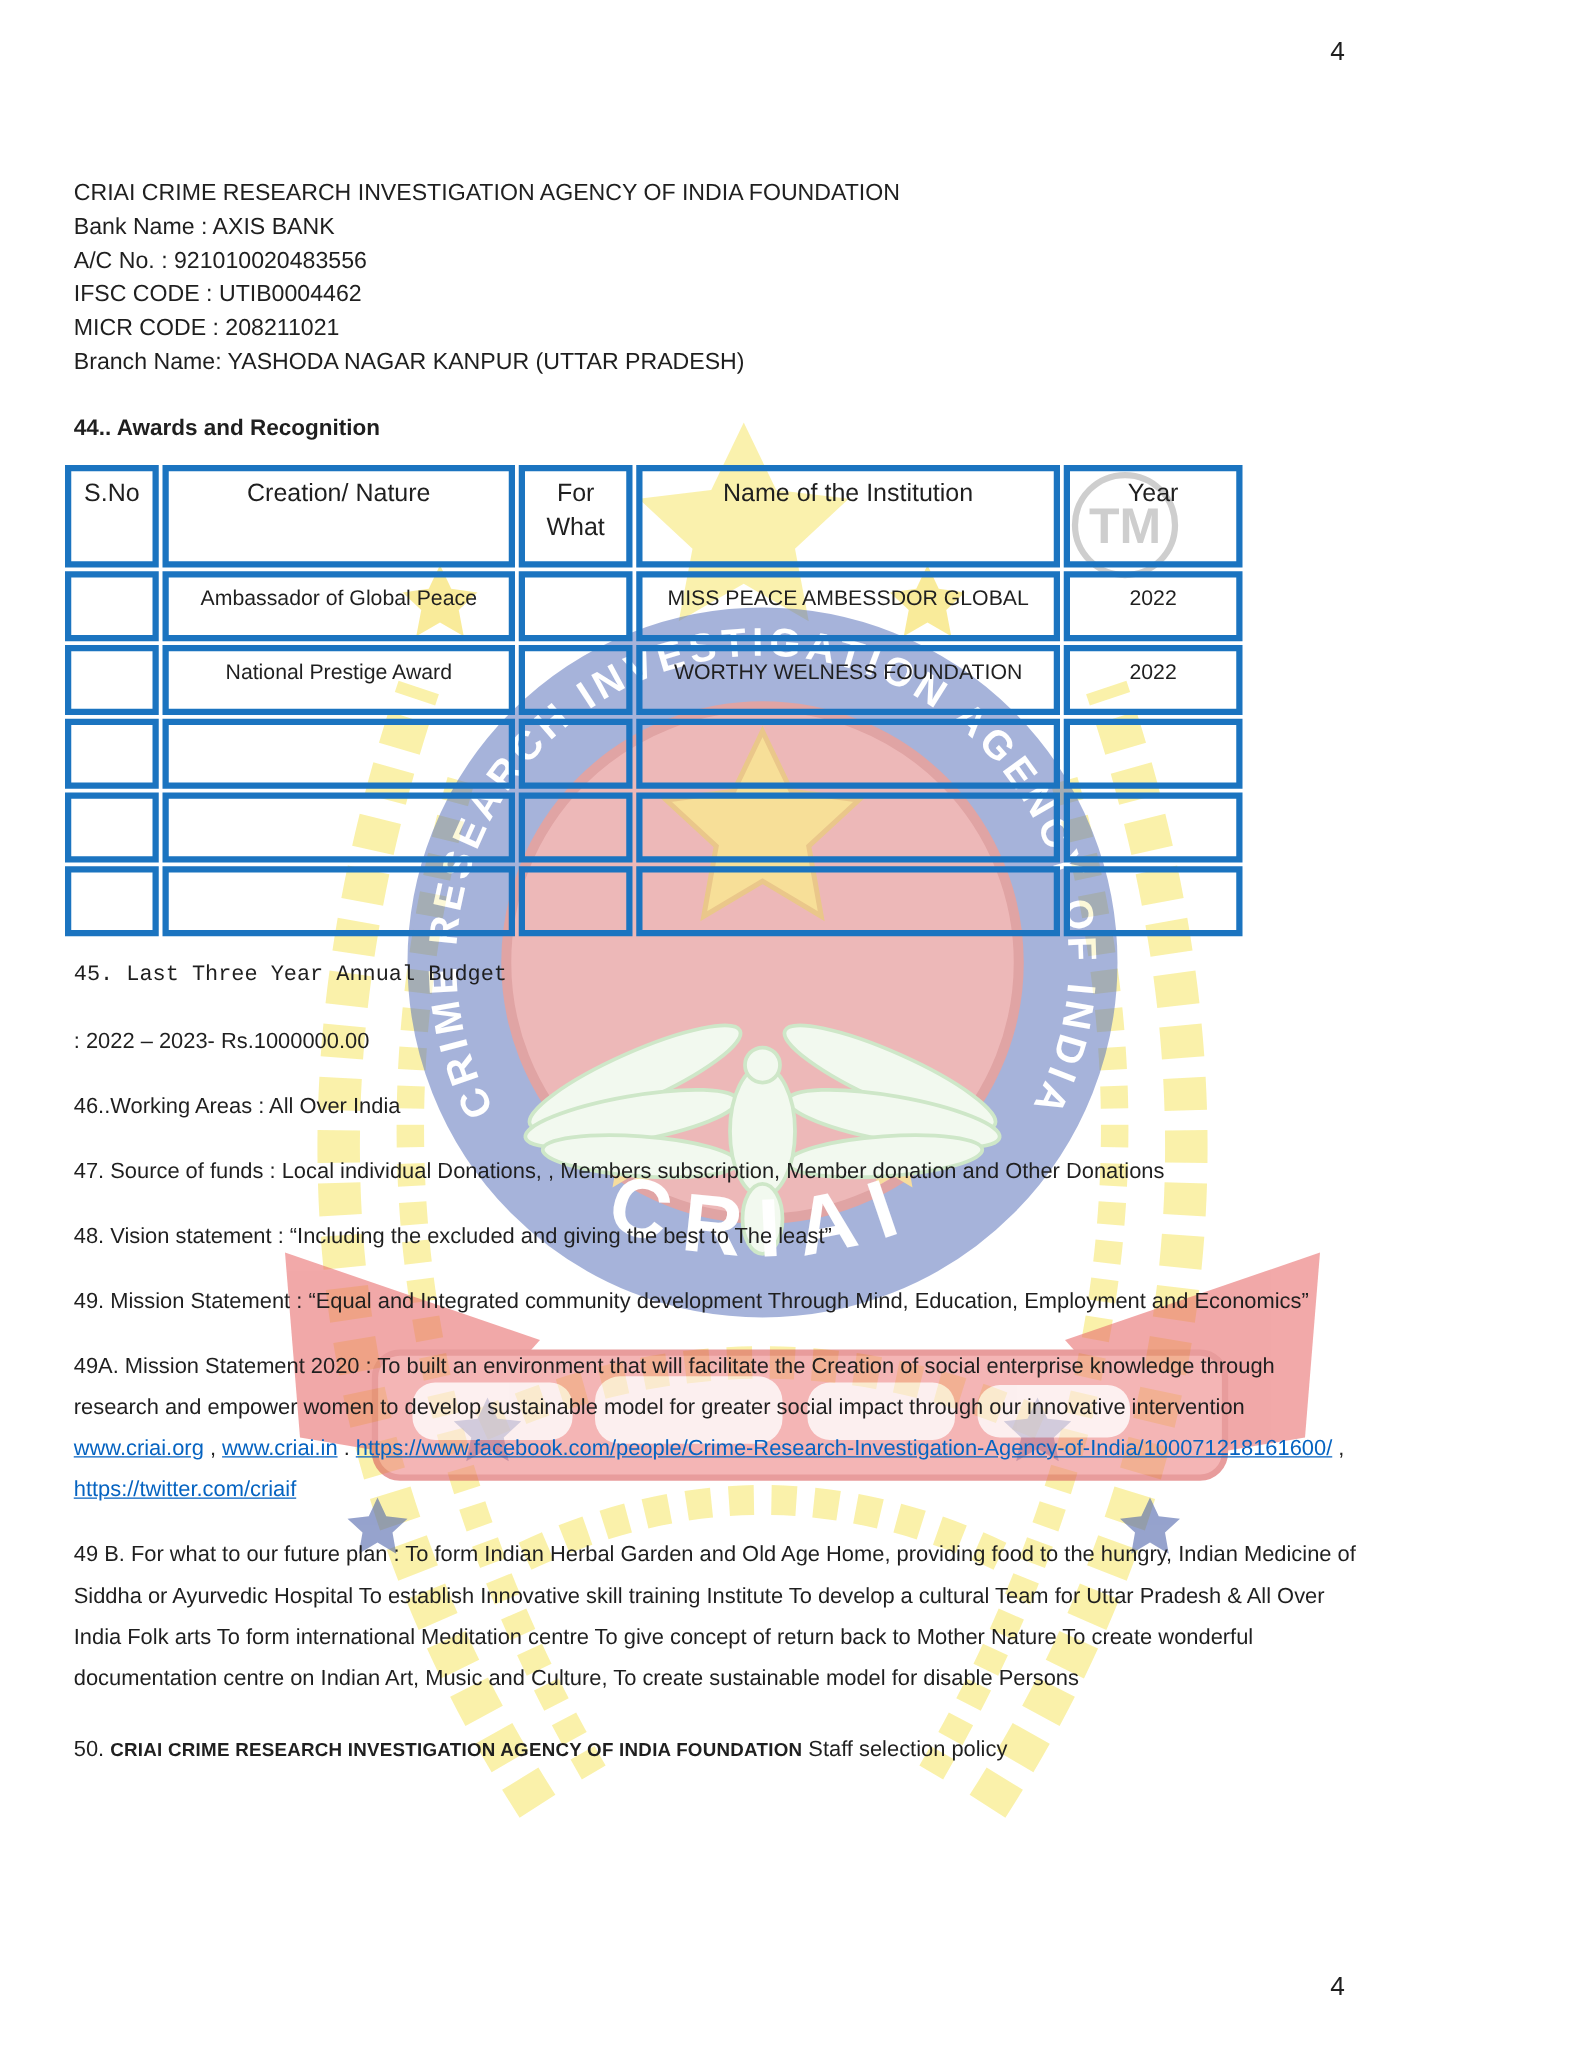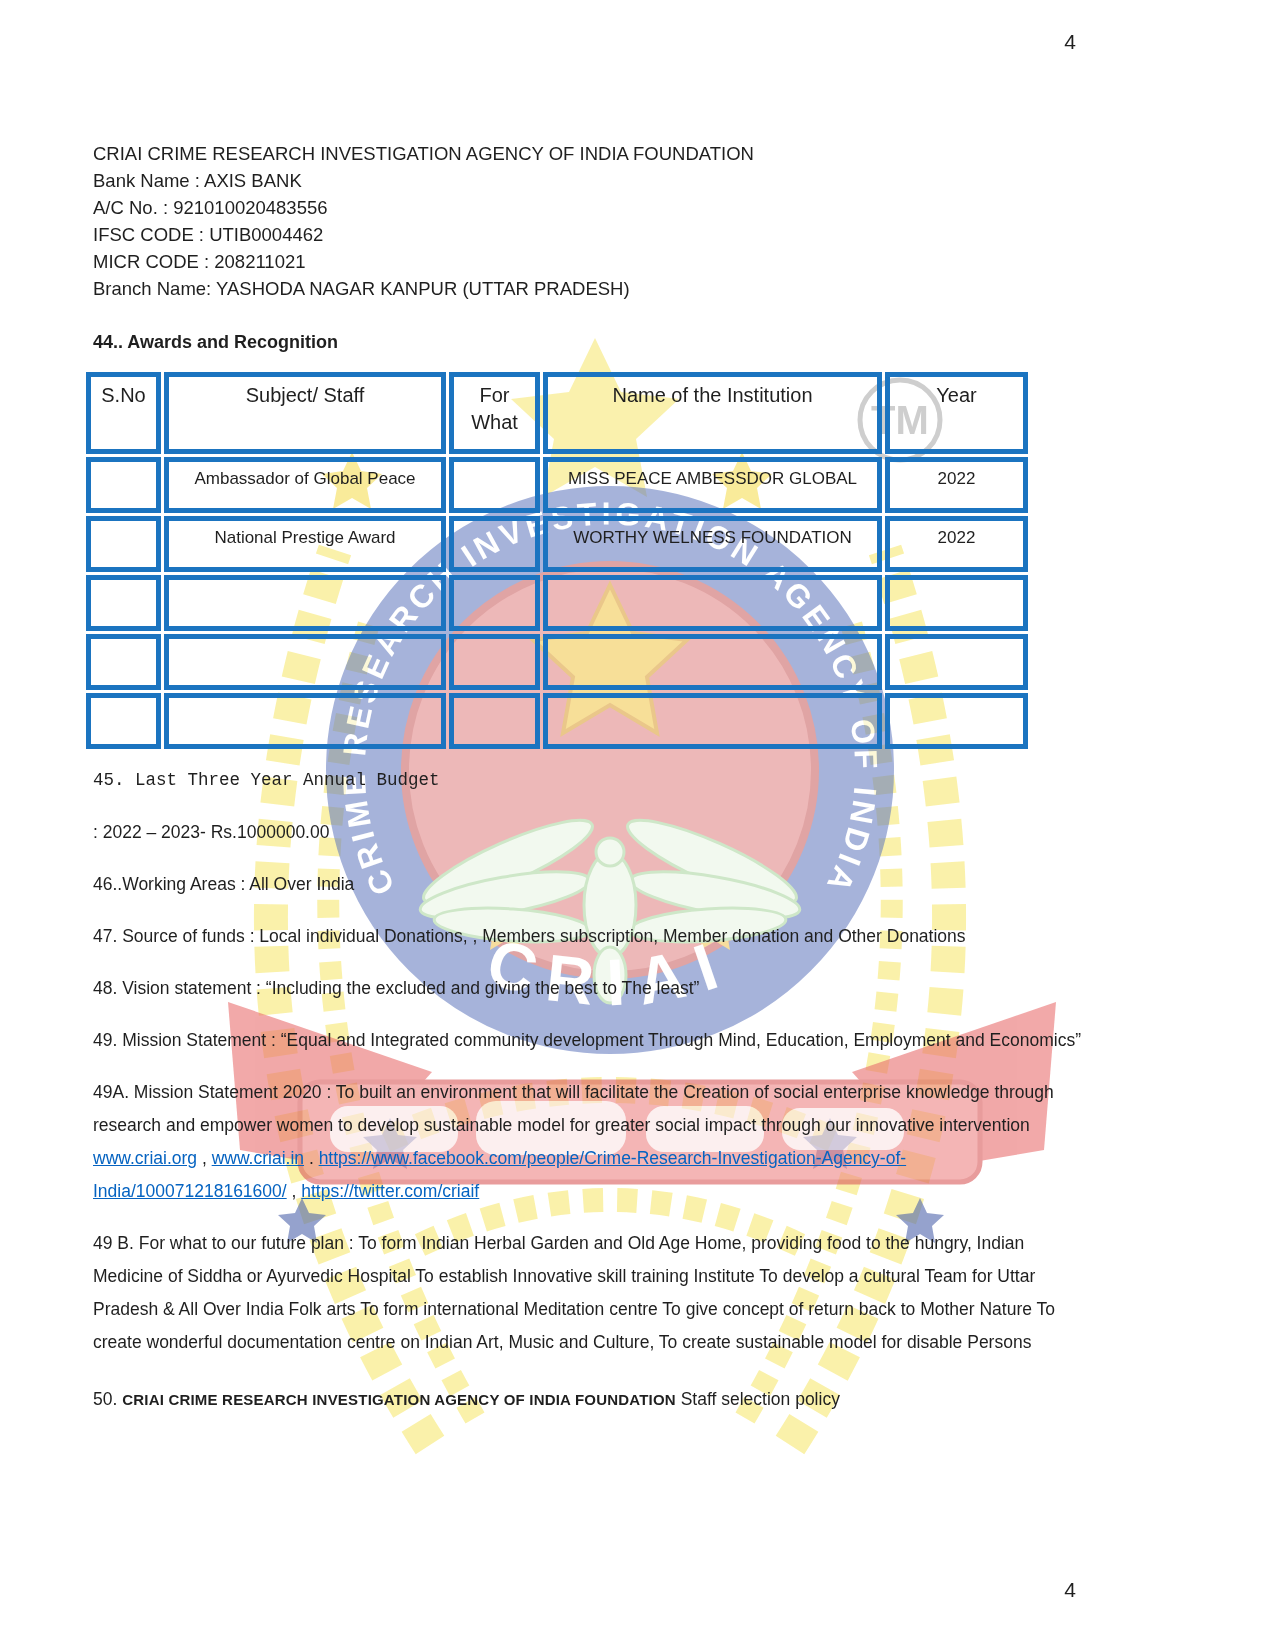--- a/index.html
+++ b/index.html
@@ -17,21 +17,21 @@
     pointer-events:none;
   }
   .pagenum{
     position:absolute;left:1050px;width:40px;text-align:center;
     font-size:21px;color:#1f1f1f;
   }
   .pagenum.top{top:30px;}
   .pagenum.bottom{top:1578px;}
   .content{
     position:relative;
-    padding:140px 185px 0 93px;
+    padding:140px 185px 0 59px;
   }
   .bank-block{font-size:18.5px;line-height:27px;}
   .bank-block div{white-space:nowrap;}
   .sec-heading{font-size:18px;margin:30px 0 16px 0;font-weight:bold;}
   table.awards{
     border-collapse:separate;border-spacing:3px;
     table-layout:fixed;width:948px;margin-left:-10px;
     background:transparent;
   }
   table.awards td{
@@ -147,21 +147,21 @@
       <colgroup>
         <col style="width:75px">
           <col style="width:282px">
           <col style="width:91px">
           <col style="width:339px">
           <col style="width:143px">
       </colgroup>
       <tbody>
           <tr class="hdr">
         <td>S.No</td>
-        <td>Subject/ Staff</td>
+        <td>Creation/ Nature</td>
         <td>For What</td>
         <td>Name of the Institution</td>
         <td>Year</td>
       </tr>
       <tr class="row">
         <td></td>
         <td>Ambassador of Global Peace</td>
         <td></td>
         <td>MISS PEACE AMBESSDOR GLOBAL</td>
         <td>2022</td>

